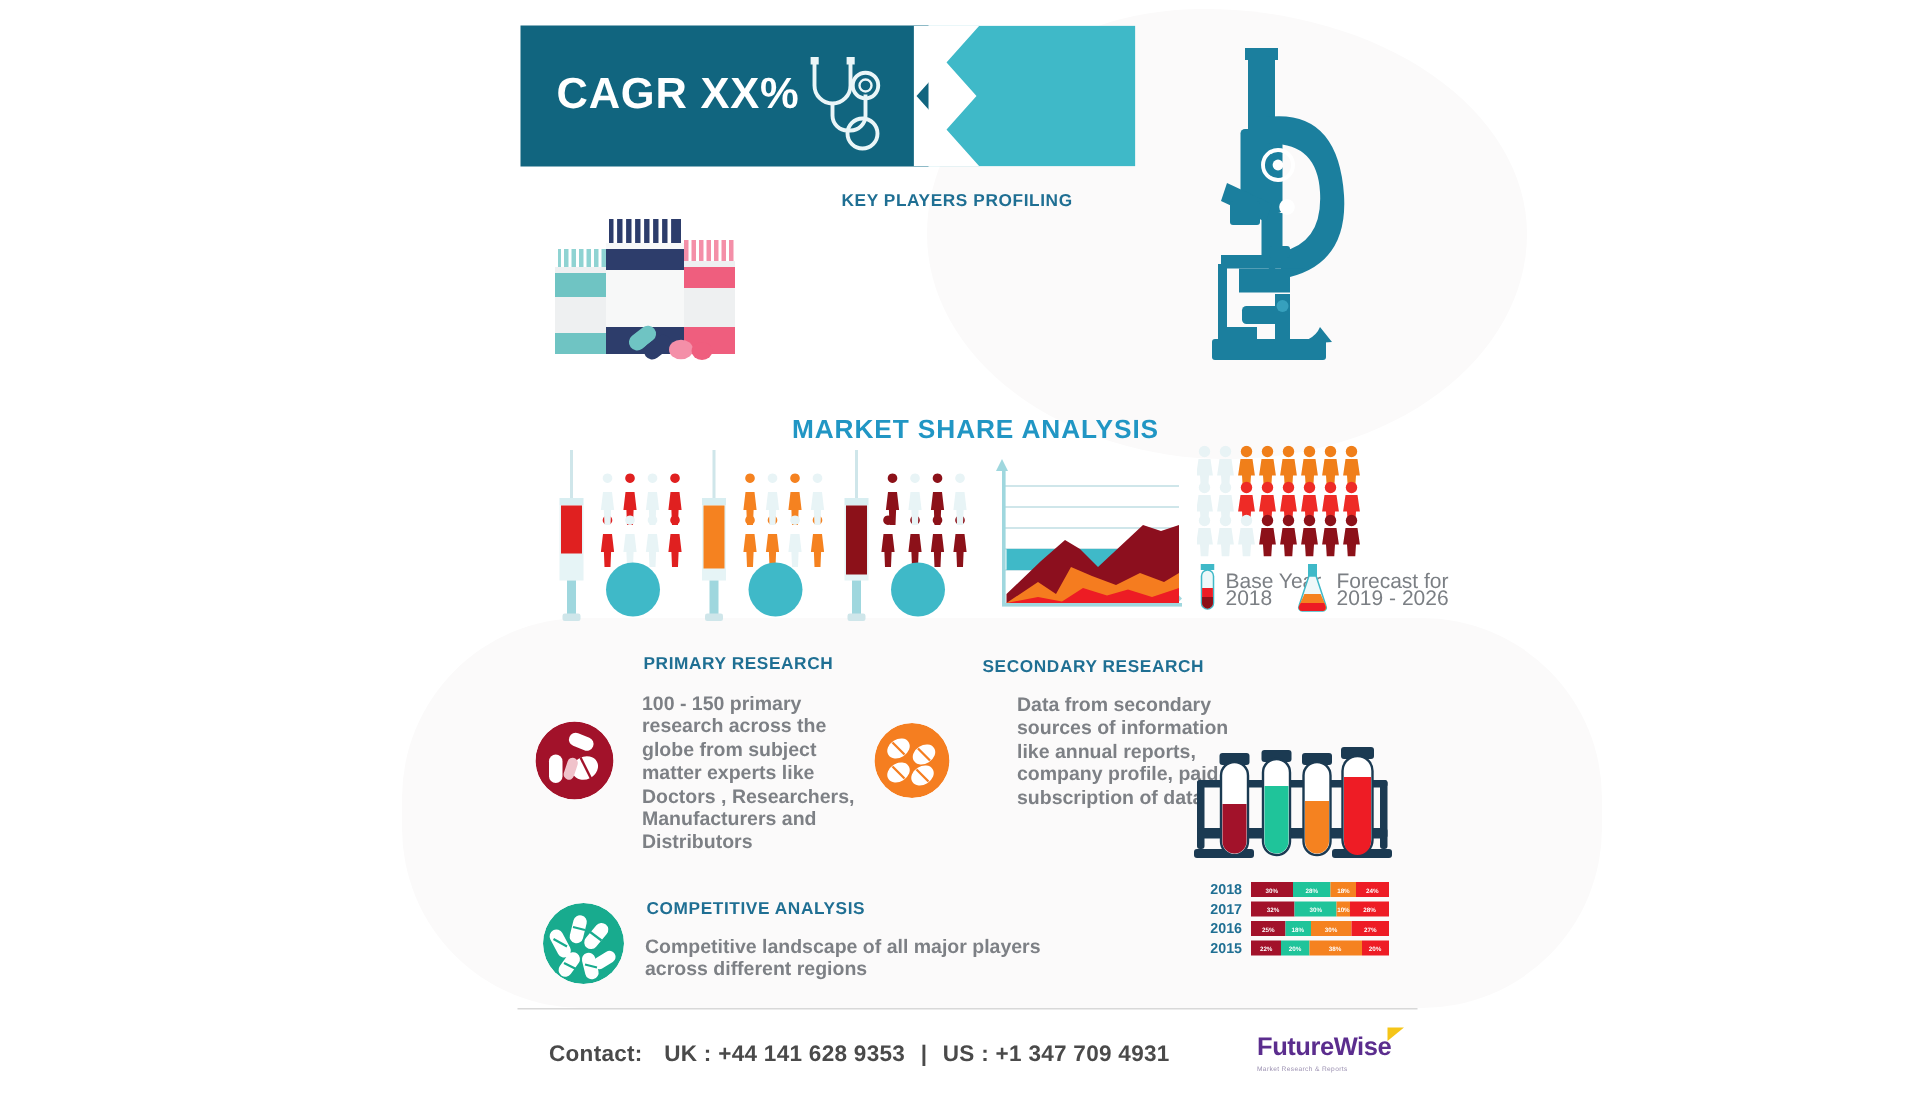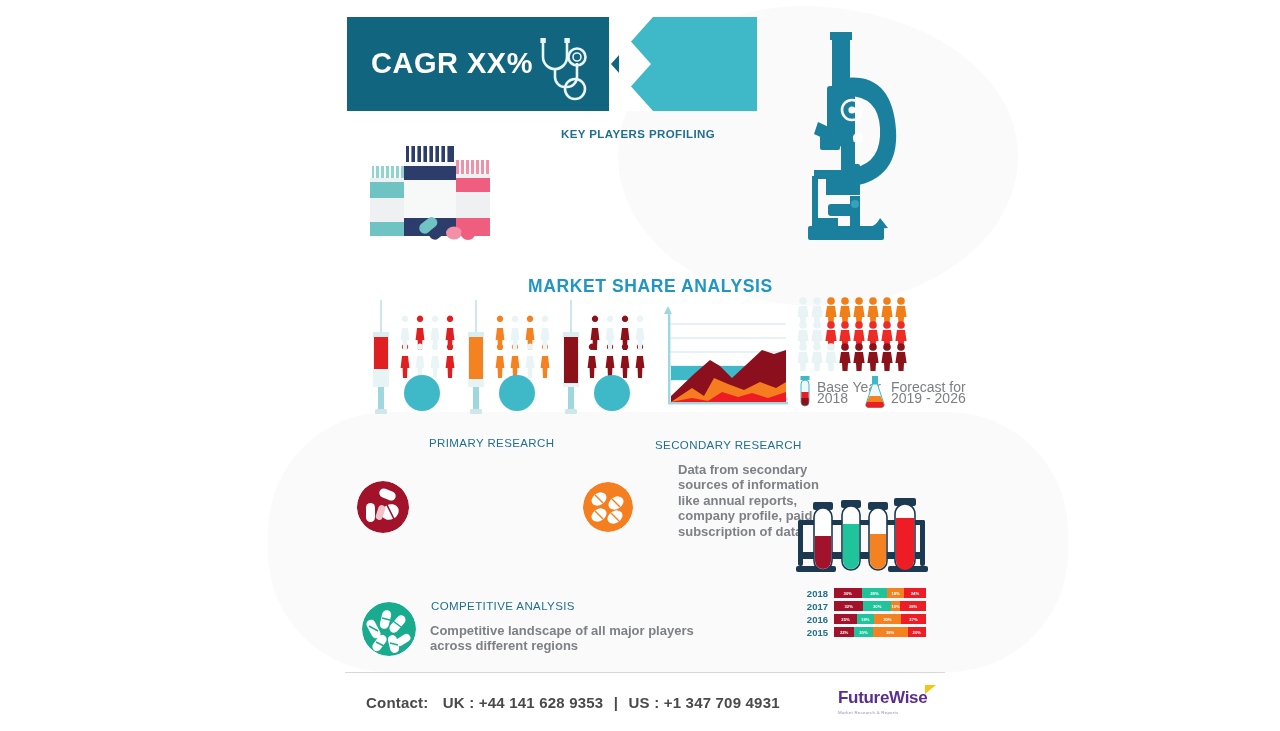--- a/index.html
+++ b/index.html
@@ -73,21 +73,21 @@
   .legend { position: absolute; left: 798px; top: 376px; height: 36px; }
   .legend-item { position: absolute; top: 0; display: flex; align-items: center; }
   .legend-txt {
     margin-left: 5px; color: #7b7f84; font-size: 14px; line-height: 11.5px;
     text-align: left; white-space: nowrap;
   }
 
   
   .res-title {
     position: absolute; color: #1f6f93; font-size: 11.5px;
-    font-weight: normal; letter-spacing: 0.4px;
+    font-weight: bold; letter-spacing: 0.4px;
   }
   .res-body {
     position: absolute; color: #7d8085; font-size: 13px; font-weight: bold;
     line-height: 15.4px;
   }
   .icon-circle { position: absolute; border-radius: 50%; }
 
   
   .tuberack { position: absolute; left: 796px; top: 492px; }
   .yearbars { position: absolute; left: 800px; top: 588px; }
@@ -390,20 +390,21 @@
   <svg class="icon-circle" style="left:357px; top:481px;" width="52" height="52" viewBox="0 0 52 52">
     <circle cx="26" cy="26" r="26" fill="#a2122a"></circle>
     <g fill="#ffffff">
       <rect x="9" y="22" width="9" height="19" rx="4.5"></rect>
       <rect x="22" y="9" width="17" height="9" rx="4.5" transform="rotate(22 30.5 13.5)"></rect>
       <ellipse cx="33" cy="31" rx="9" ry="7.5" transform="rotate(-28 33 31)"></ellipse>
       <rect x="20" y="24" width="7" height="15" rx="3.5" transform="rotate(18 23.5 31.5)" fill="#f0c3cb"></rect>
     </g>
     <line x1="30" y1="24" x2="37" y2="38" stroke="#a2122a" stroke-width="1.6"></line>
   </svg>
+  <div class="res-body" style="left:428px; top:461px; width:158px;">100 - 150 primary research across the globe from subject matter experts like Doctors , Researchers, Manufacturers and Distributors</div>
 
   <div class="res-title" style="left:655px; top:439px;">SECONDARY RESEARCH</div>
   <svg class="icon-circle" style="left:583px; top:482px;" width="50" height="50" viewBox="0 0 50 50">
     <circle cx="25" cy="25" r="25" fill="#f57e20"></circle>
     <g fill="#ffffff">
       <ellipse cx="16" cy="17" rx="8" ry="6" transform="rotate(-32 16 17)"></ellipse>
       <ellipse cx="33" cy="21" rx="8" ry="6" transform="rotate(-32 33 21)"></ellipse>
       <ellipse cx="16" cy="33" rx="8" ry="6" transform="rotate(-32 16 33)"></ellipse>
       <ellipse cx="32" cy="35" rx="8" ry="6" transform="rotate(-32 32 35)"></ellipse>
     </g>

